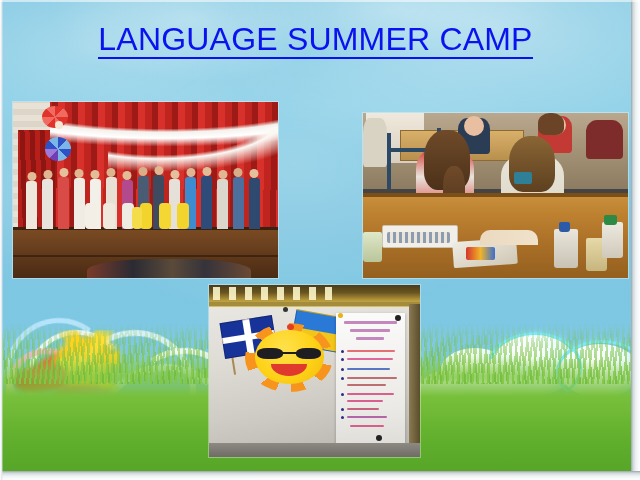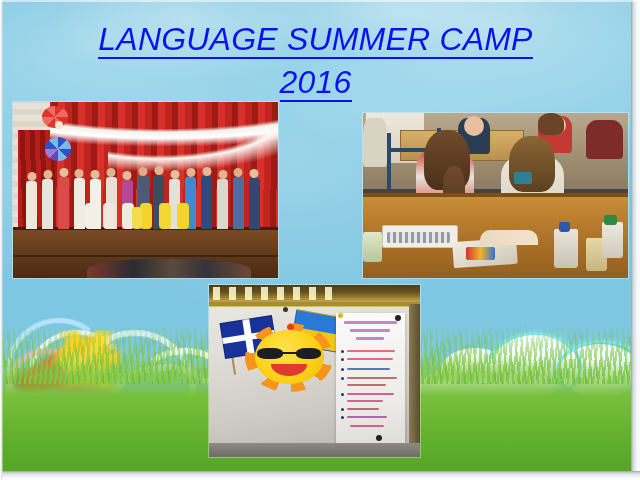--- a/index.html
+++ b/index.html
@@ -1,21 +1,20 @@
 <!DOCTYPE html>
 <html><head>
 <meta charset="utf-8">
 <style>
   html,body{margin:0;padding:0;background:#ffffff;}
   body{width:640px;height:480px;overflow:hidden;font-family:"Liberation Sans",sans-serif;}
 
   #slide{
     position:relative;width:640px;height:480px;overflow:hidden;
     background:#fef9c3;
-    font-style:italic;
   }
 
   
   .frame-edge{position:absolute;pointer-events:none;}
   .frame-right{right:0;top:0;width:9px;height:480px;
     background:linear-gradient(90deg,#9aa3a8 0%,#cfd6d9 22%,#eef2f4 55%,#ffffff 100%);}
   .frame-bottom{left:0;bottom:0;width:640px;height:9px;
     background:linear-gradient(180deg,#9aa3a8 0%,#cfd6d9 22%,#eef2f4 55%,#ffffff 100%);}
   .frame-left{left:0;top:0;width:3px;height:480px;background:linear-gradient(90deg,#ffffff 0%,#dfe6ea 60%,rgba(255,255,255,0) 100%);}
   .frame-top{left:0;top:0;width:640px;height:2px;background:rgba(255,255,255,.55);}
@@ -213,21 +212,20 @@
     <div class="blob" style="left:52px;top:386px;width:70px;height:30px;background:linear-gradient(90deg,#f26b4a,#f9a8b6);border-radius:50%/60%;transform:rotate(6deg);"></div>
     <div class="blob" style="left:14px;top:366px;width:54px;height:26px;background:linear-gradient(90deg,#e23c22,#f2713a);border-radius:50%/65%;transform:rotate(-10deg);"></div>
   </div>
 
   <div class="grass-soft"></div>
   <div class="grass"></div>
   <div class="grass-top"></div>
 
   <div id="title">
     <div><span class="ln">LANGUAGE SUMMER CAMP</span></div>
-    <div class="l2"><span class="ln">2016</span></div>
   </div>
 
   <div class="photo" id="photo1">
     <div class="p1-curtain"></div>
     <div class="p1-wall"></div>
     <div class="p1-curtain-l"></div>
     <div class="p1-drape"></div>
     <div class="p1-drape2"></div>
 
     <div class="p1-flower" style="left:11%;top:2%;width:26px;height:22px;background:conic-gradient(#e0332c 0 12%,#f06a5f 12% 25%,#e0332c 25% 37%,#f06a5f 37% 50%,#e0332c 50% 62%,#f06a5f 62% 75%,#e0332c 75% 87%,#f06a5f 87% 100%);"></div>

